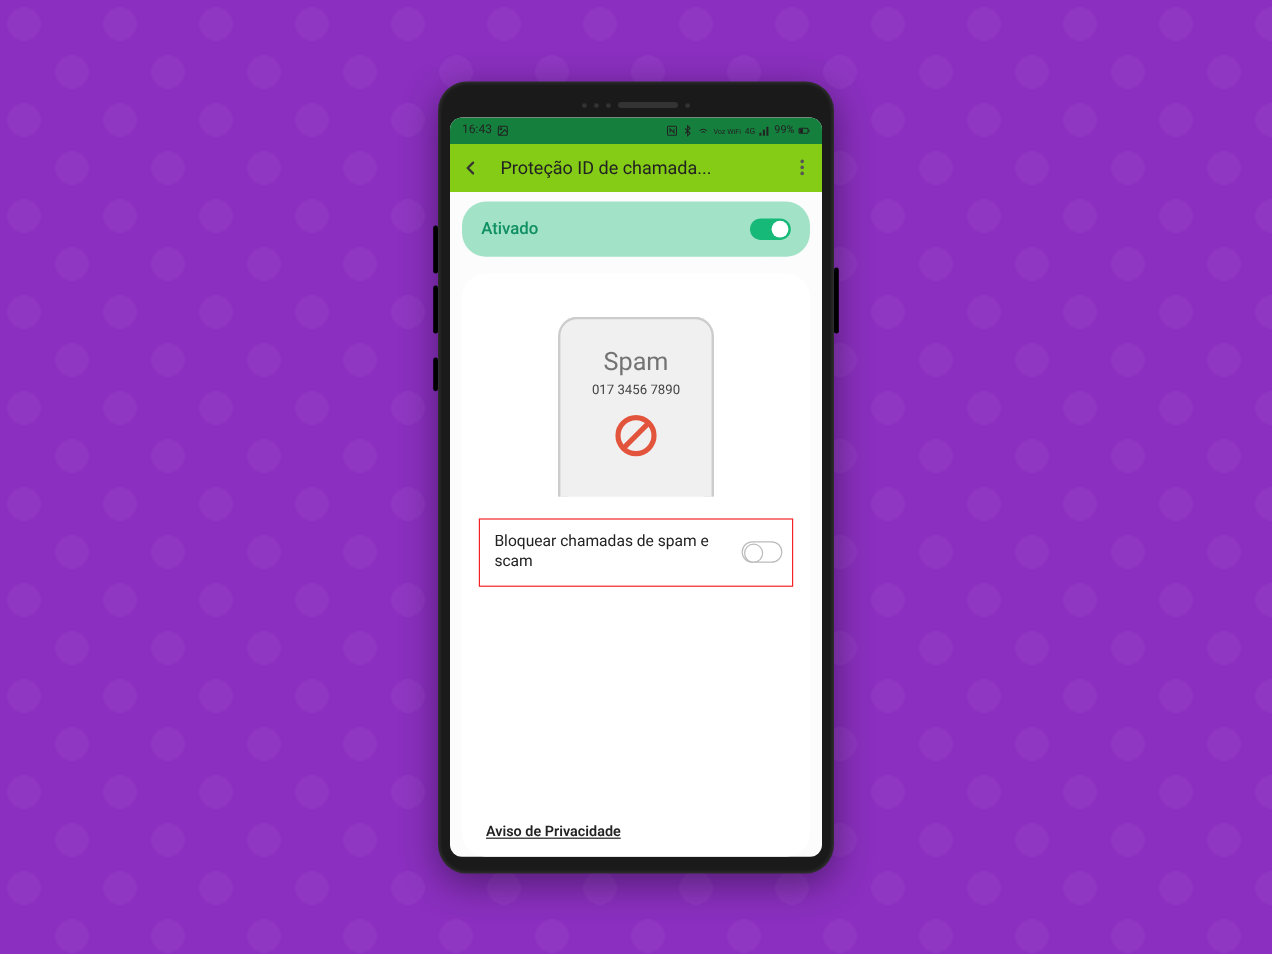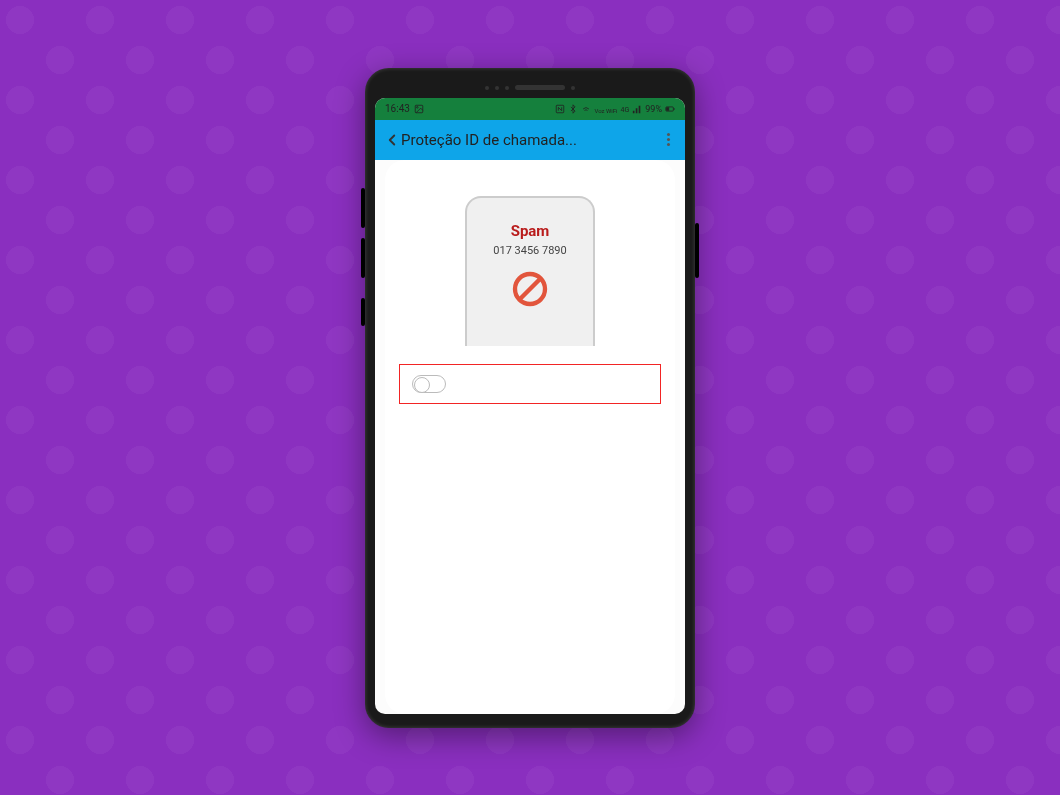--- a/index.html
+++ b/index.html
@@ -52,25 +52,25 @@
       justify-content: space-between;
       padding: 0 10px;
       font-size: 10px;
       color: #222;
     }
     .status-left { display: flex; align-items: center; gap: 4px; }
     .status-right { display: flex; align-items: flex-end; gap: 3px; font-size: 9px; }
     .status-ic { width: 10px; height: 10px; display: inline-flex; }
     .header {
       height: 40px;
-      background: #0ea5e9;
+      background: #84cc16;
       display: flex;
       align-items: center;
       padding: 0 8px;
-      gap: 0;
+      gap: 16px;
     }
     .back-icon { width: 18px; height: 18px; color: #333; }
     .header-title { flex: 1; font-size: 15px; color: #222; white-space: nowrap; overflow: hidden; text-overflow: ellipsis; }
     .more-icon { width: 18px; height: 18px; color: #333; display: flex; flex-direction: column; justify-content: center; align-items: center; gap: 2px; }
     .more-dot { width: 3px; height: 3px; border-radius: 50%; background: #555; }
     .activated-card {
       margin: 8px 10px 14px 10px;
       background: #a2e3c7;
       border-radius: 20px;
       height: 46px;
@@ -103,21 +103,21 @@
       border: 2px solid #ccc;
       border-bottom: none;
       border-radius: 16px 16px 0 0;
       background: #f0f0f0;
       display: flex;
       flex-direction: column;
       align-items: center;
       padding-top: 24px;
       gap: 4px;
     }
-    .spam-label { color: #b91c1c; font-weight: 700; font-size: 15px; }
+    .spam-label { color: #737373; font-weight: 400; font-size: 21px; }
     .spam-number { color: #444; font-size: 11px; }
     .block-icon { width: 40px; height: 40px; margin-top: 8px; }
     .description { font-size: 12px; color: #555; line-height: 1.5; margin-top: 22px; margin-left: 8px; margin-right: 8px; }
     .option-row {
       margin-top: 18px;
       border: 1.5px solid #f22424;
       padding: 10px 8px 10px 12px;
       display: flex;
       align-items: center;
       justify-content: space-between;
@@ -191,32 +191,38 @@
           <polyline points="15 18 9 12 15 6"></polyline>
         </svg>
       <div class="header-title">Proteção ID de chamada...</div>
       <div class="more-icon">
         <span class="more-dot"></span>
           <span class="more-dot"></span>
           <span class="more-dot"></span>
       </div>
     </div>
 
+    <div class="activated-card">
+      <span class="activated-label">Ativado</span>
+      <div class="toggle-on"></div>
+    </div>
 
     <div class="main-card">
       <div class="illustration">
         <span class="spam-label">Spam</span>
         <span class="spam-number">017 3456 7890</span>
         <svg class="block-icon" viewBox="0 0 24 24" fill="none" stroke="#e2553c" stroke-width="2.6" stroke-linecap="round">
             <circle cx="12" cy="12" r="9"></circle>
             <line x1="6" y1="18" x2="18" y2="6"></line>
           </svg>
       </div>
 
 
       <div class="option-row">
+        <span class="option-label">Bloquear chamadas de spam e scam</span>
         <div class="toggle-off"></div>
       </div>
 
+      <a class="privacy-link">Aviso de Privacidade</a>
     </div>
 
   </div>
 </div>
 
 </body></html>

